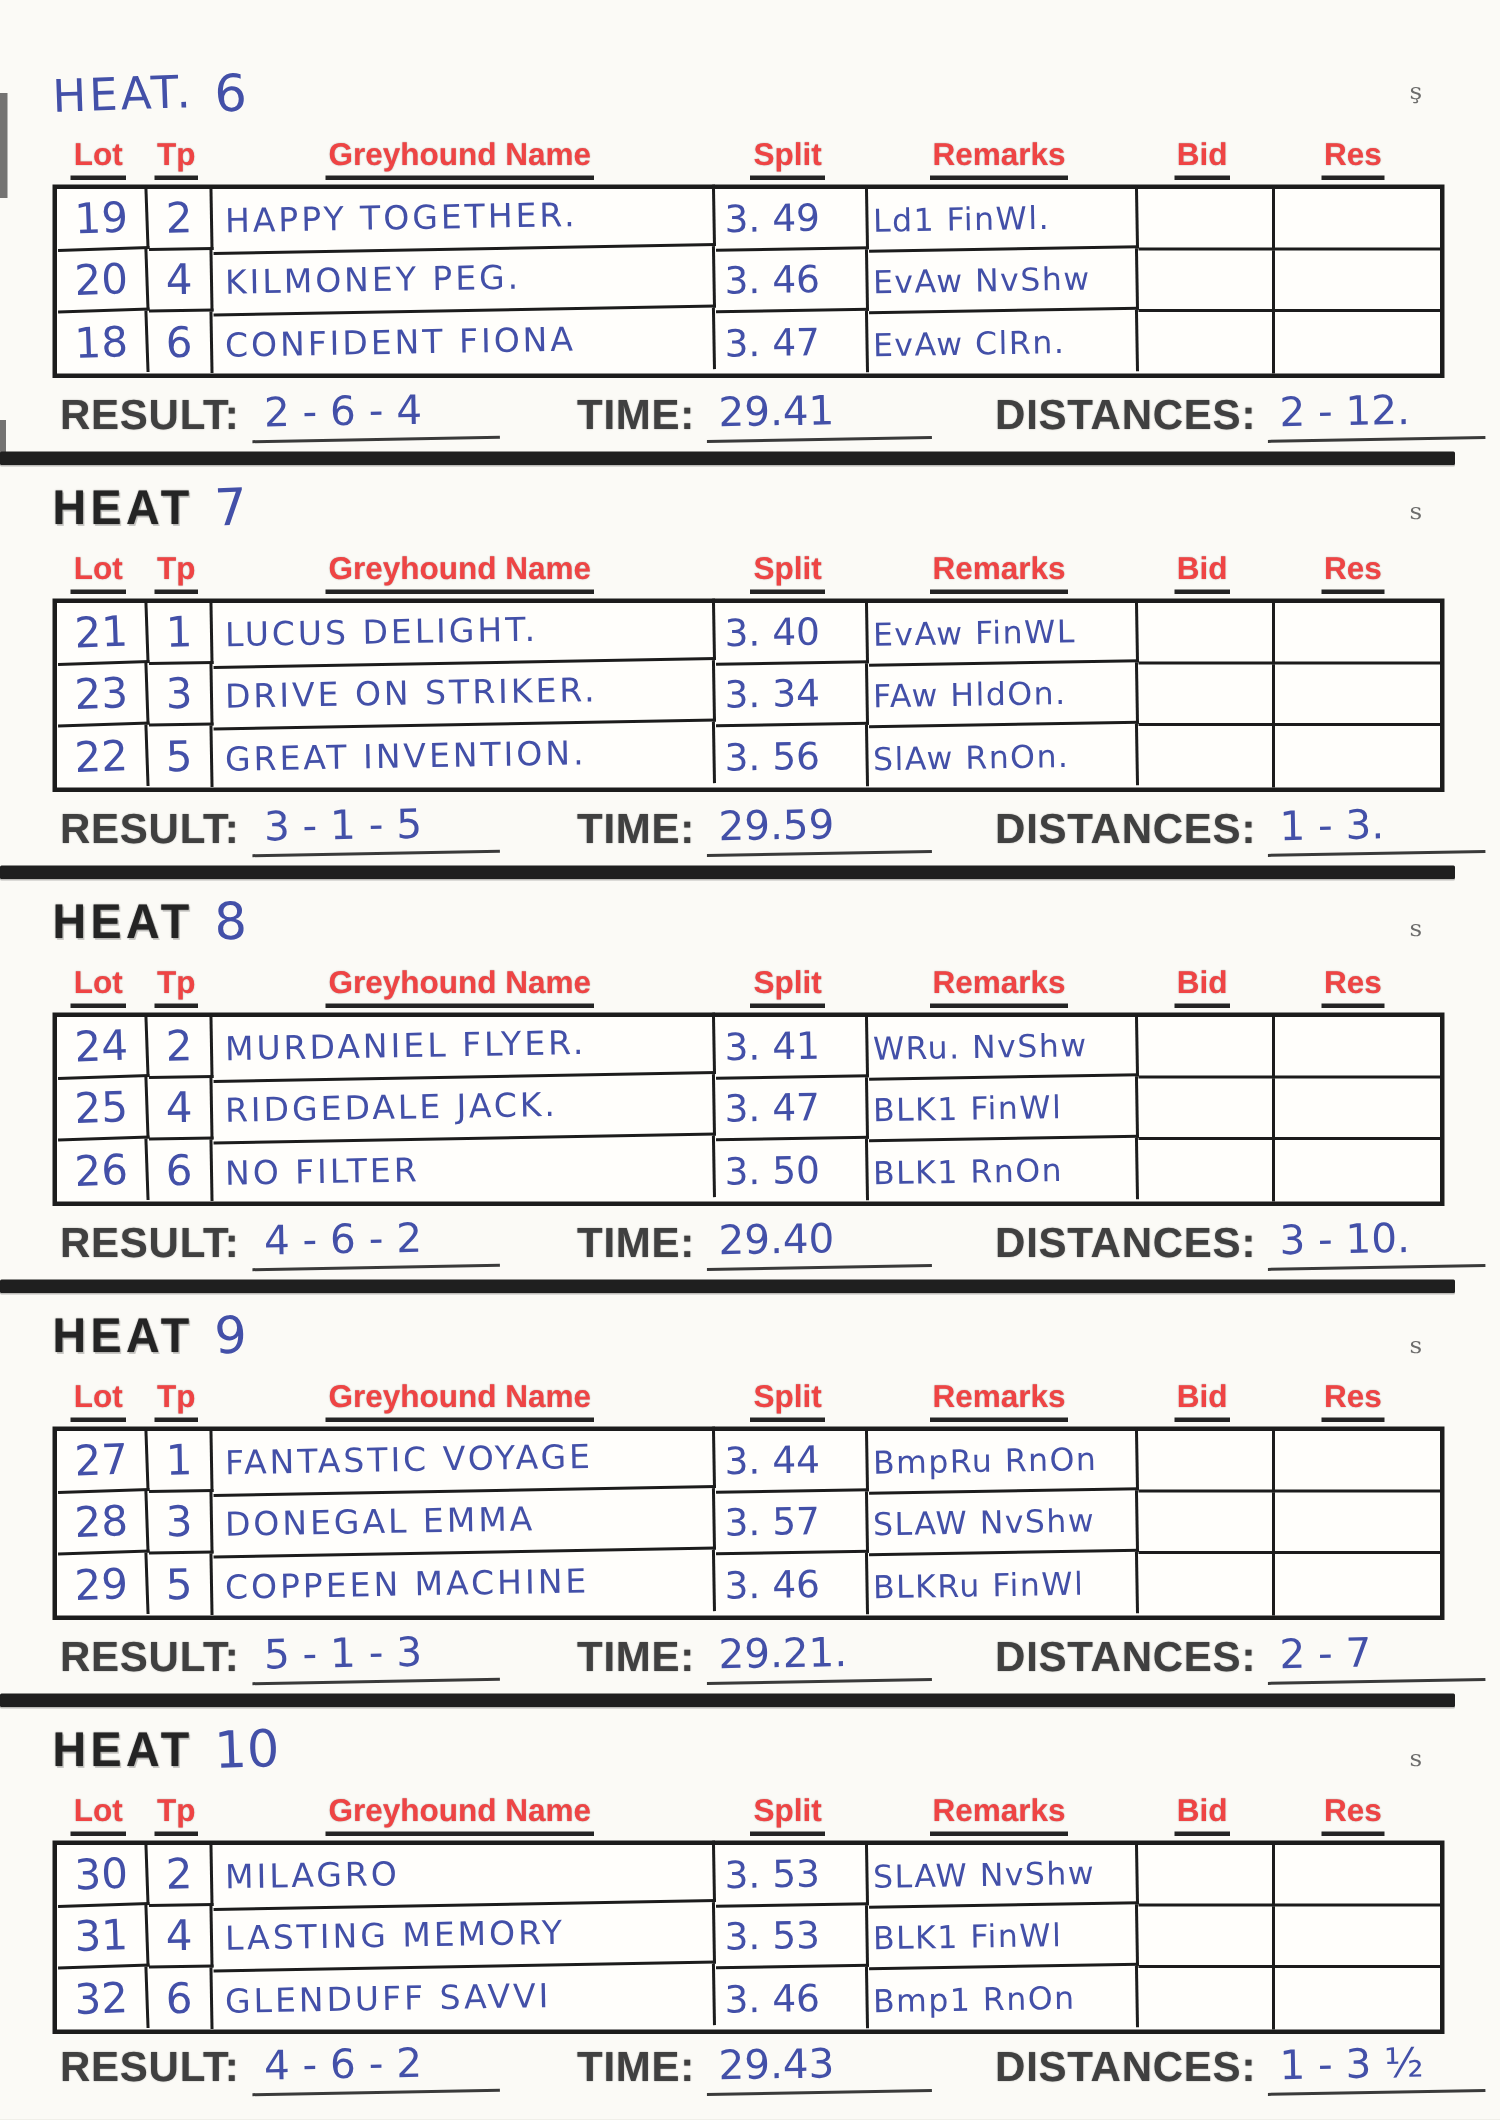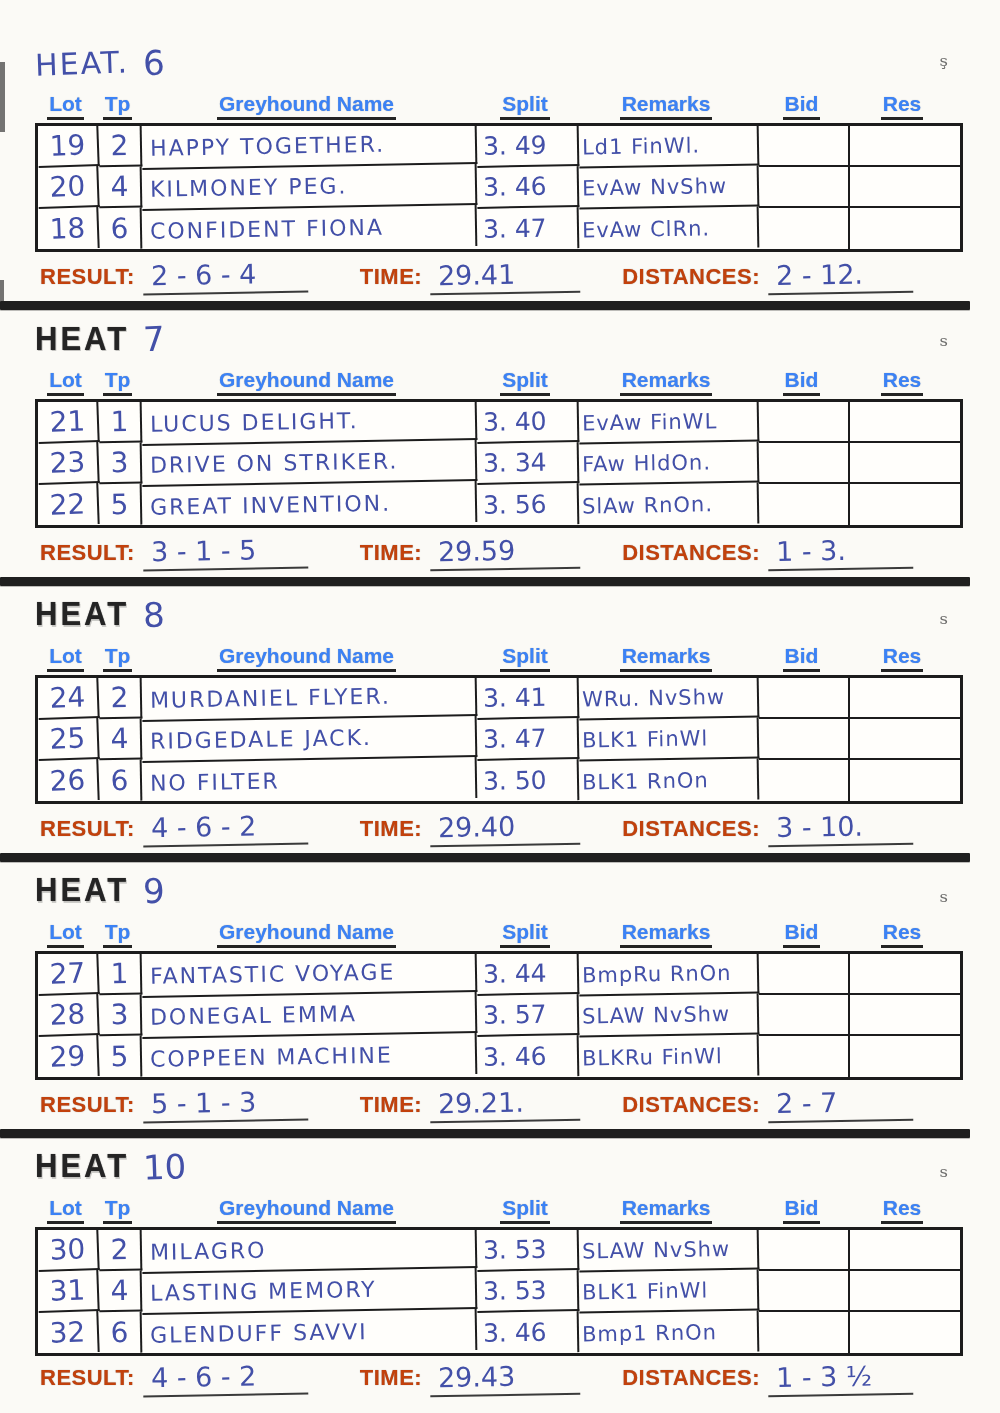--- a/index.html
+++ b/index.html
@@ -42,21 +42,21 @@
   .title-hw{font-size:30px;letter-spacing:2px;transform:rotate(-2deg);}
 
   .cols{
     display:grid;
     grid-template-columns:61px 43px 335px 102px 180px 91px 110px;
     width:922px;margin-left:35px;height:32px;align-items:end;
     padding-bottom:3px;
   }
   .col-h{
     justify-self:center;
-    font-weight:700;font-size:21px;color:#3b82f6;
+    font-weight:700;font-size:21px;color:#ef4444;
     border-bottom:3px solid #242424;
     padding:0 2px 1px 2px;
     text-shadow:0 0 1px rgba(30,30,30,.4);
   }
   .tbl{
     display:grid;
     grid-template-columns:61px 43px 335px 102px 180px 91px 110px;
     width:922px;margin-left:35px;
     border:3px solid #1c1c1c;
     background:#fffefb;
@@ -73,21 +73,21 @@
   .tbl .cell:nth-last-child(-n+7){border-bottom:none;}
   .c-lot{justify-content:center;font-size:28px;transform:rotate(-2deg);}
   .c-tp{justify-content:center;font-size:28px;transform:rotate(-1deg);}
   .c-name{font-size:22px;letter-spacing:2px;transform:rotate(-1deg);padding-left:8px;}
   .c-split{font-size:25px;transform:rotate(-1deg);padding-left:6px;}
   .c-rem{font-size:21px;letter-spacing:1px;transform:rotate(-1deg);z-index:2;}
   .result-line{
     height:49px;display:flex;align-items:center;margin-left:40px;
   }
   .plabel{
-    font-weight:800;font-size:22px;color:#c2410c;letter-spacing:.5px;
+    font-weight:800;font-size:28px;color:#404040;letter-spacing:.5px;
     text-shadow:0 0 1px rgba(30,30,30,.45);
   }
   .rval{
     font-size:27px;
     border-bottom:2px solid #3a3a3a;
     padding:0 12px 2px 8px;
     margin-left:8px;
     min-width:110px;
     transform:rotate(-1deg);
   }

